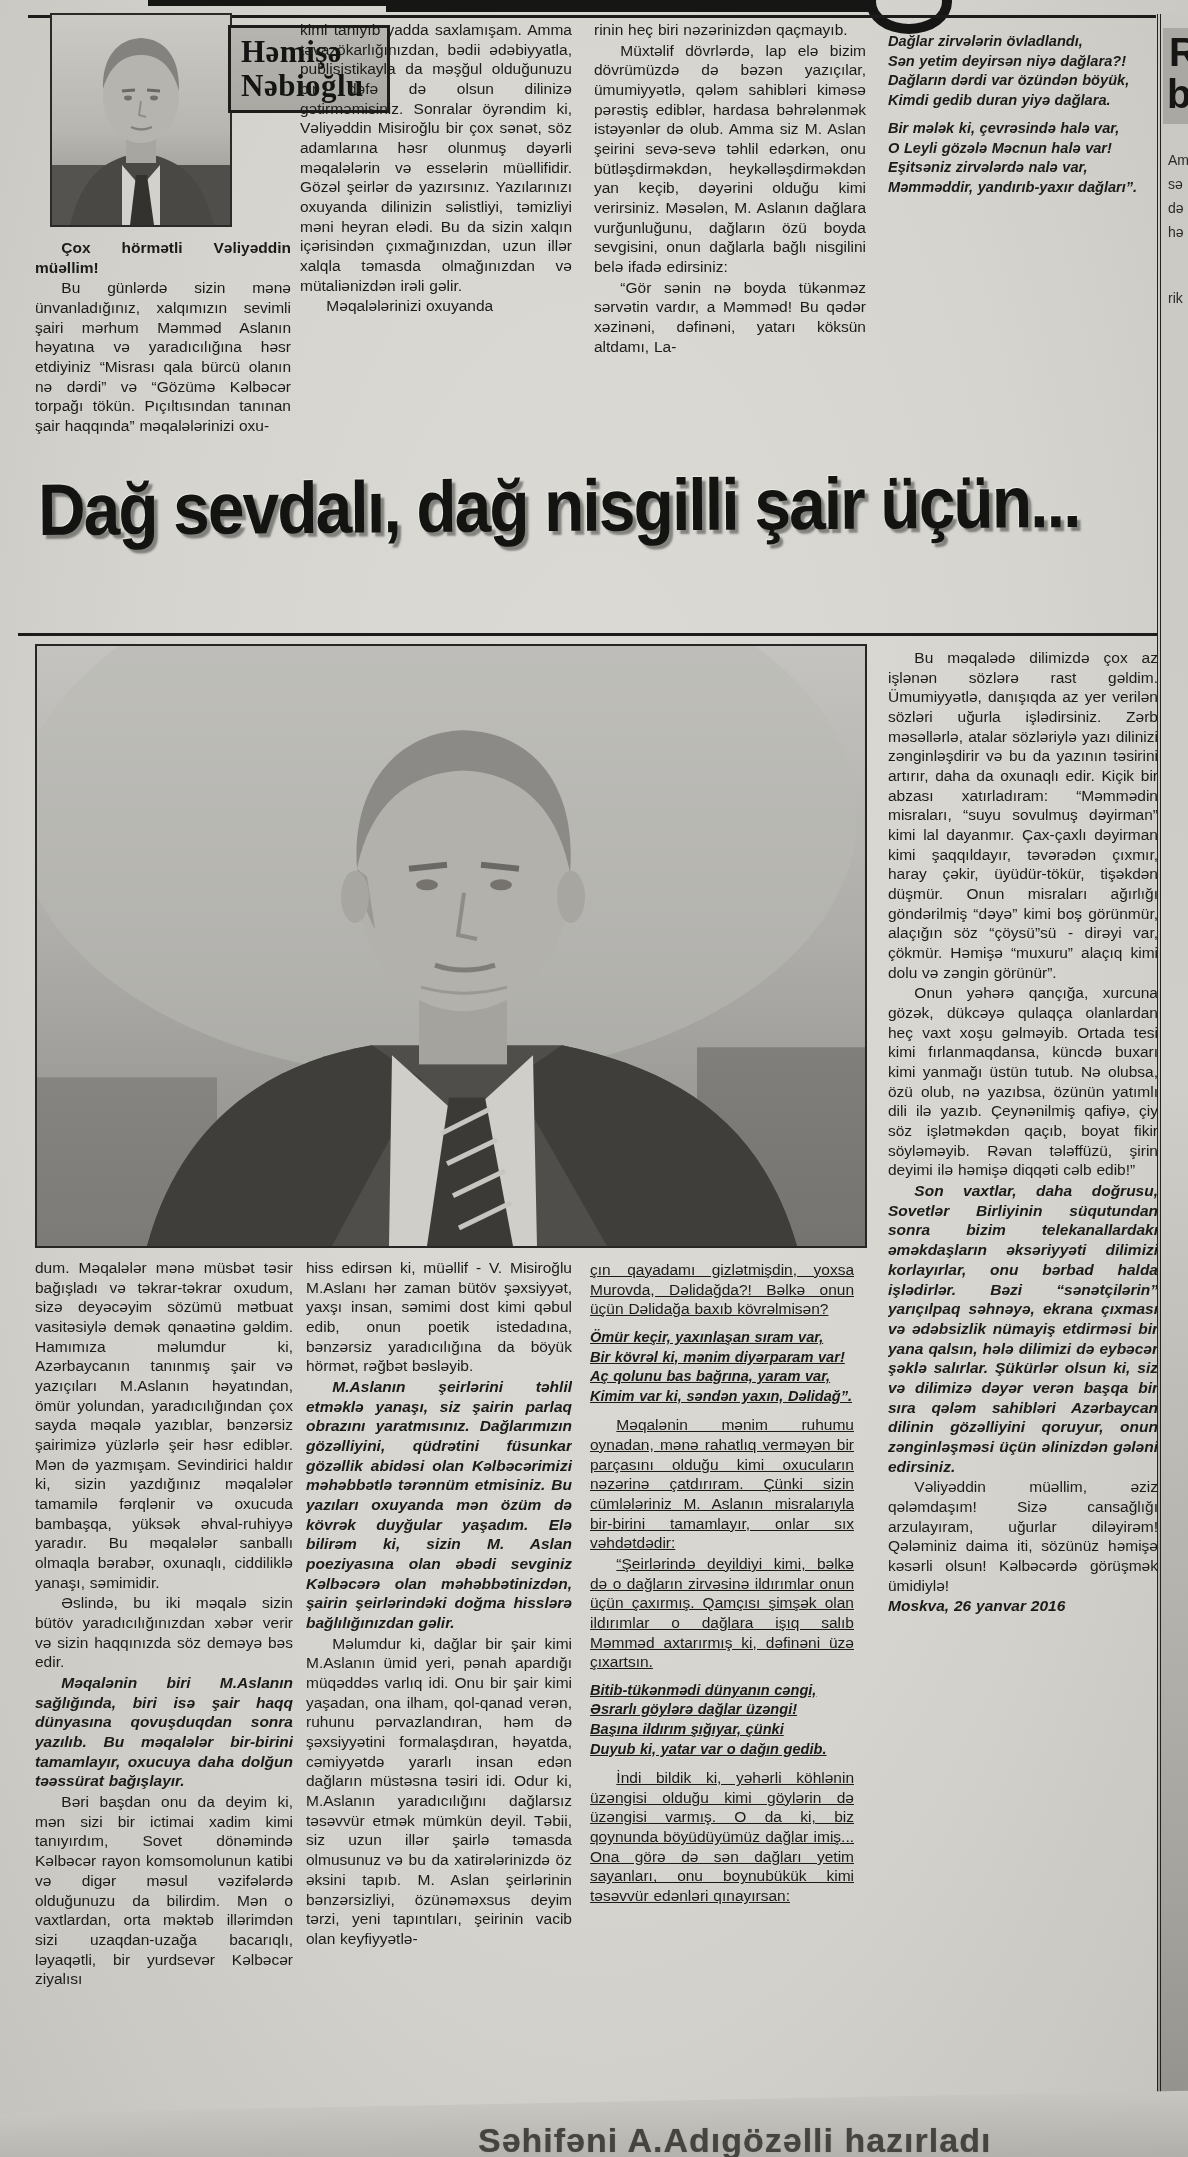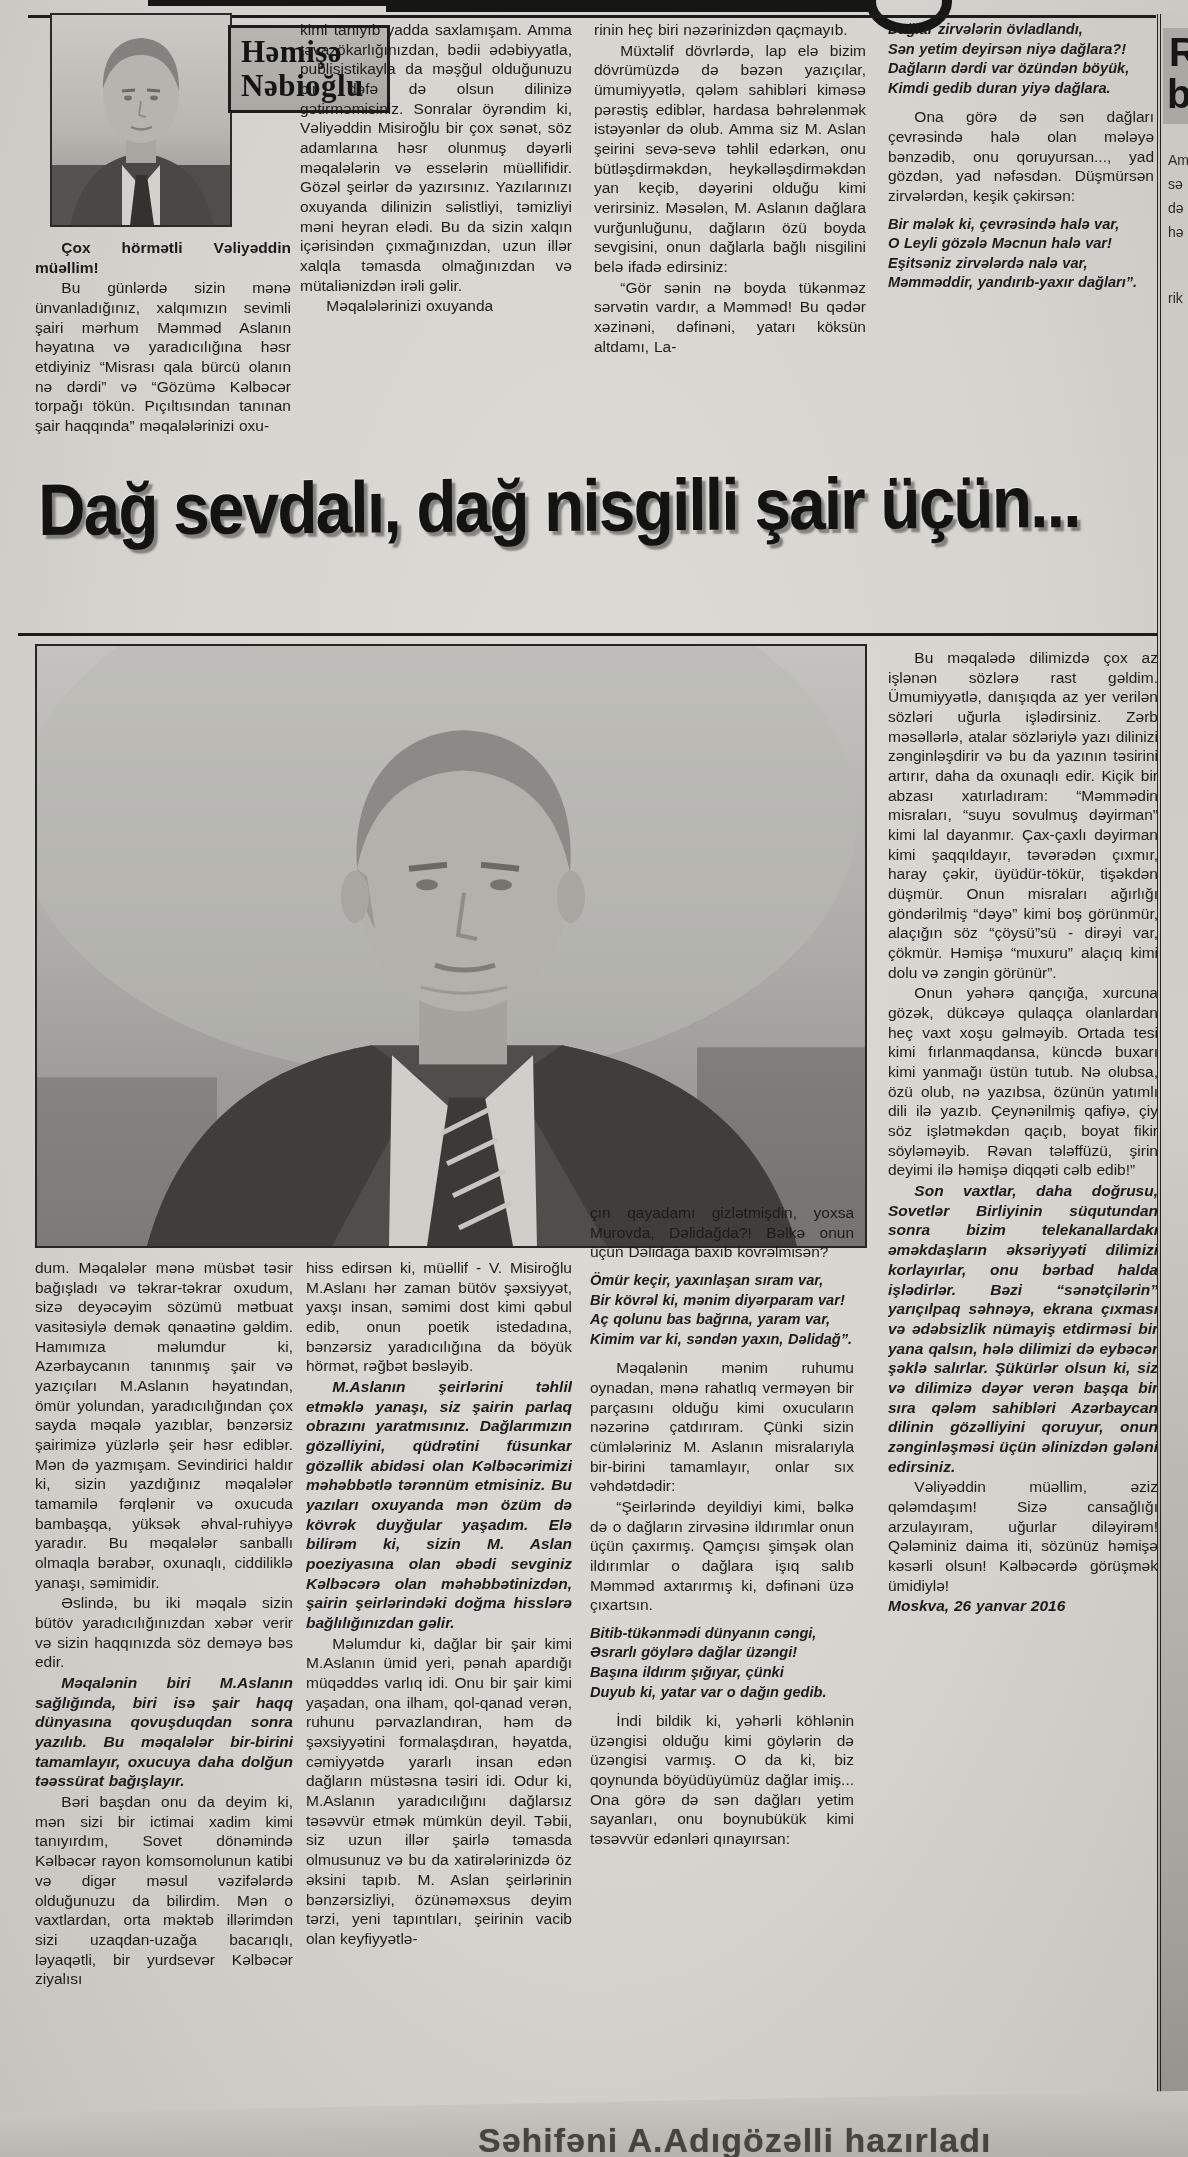--- a/index.html
+++ b/index.html
@@ -125,27 +125,26 @@
     <p>Məqalələrinizi oxuyanda</p>
   </div>
 
   <div class="col" style="left:594px; top:20px; width:272px; height:446px;">
     <p class="cont">rinin heç biri nəzərinizdən qaçmayıb.</p>
     <p>Müxtəlif dövrlərdə, lap elə bizim dövrümüzdə də bəzən yazıçılar, ümumiyyətlə, qələm sahibləri kiməsə pərəstiş ediblər, hardasa bəhrələnmək istəyənlər də olub. Amma siz M. Aslan şeirini sevə-sevə təhlil edərkən, onu bütləşdirməkdən, heykəlləşdirməkdən yan keçib, dəyərini olduğu kimi verirsiniz. Məsələn, M. Aslanın dağlara vurğunluğunu, dağların özü boyda sevgisini, onun dağlarla bağlı nisgilini belə ifadə edirsiniz:</p>
     <p>“Gör sənin nə boyda tükənməz sərvətin vardır, a Məmməd! Bu qədər xəzinəni, dəfinəni, yatarı köksün altdamı, La-</p>
   </div>
 
   <div class="col" style="left:888px; top:20px; width:266px; height:446px;">
-    <div class="poem" style="margin-top:0;">
+    <div class="poem" style="margin-top:12px;">
       <div>Dağlar zirvələrin övladlandı,</div>
       <div>Sən yetim deyirsən niyə dağlara?!</div>
       <div>Dağların dərdi var özündən böyük,</div>
       <div>Kimdi gedib duran yiyə dağlara.</div>
     </div>
-    <p>Ona görə də sən dağları çevrəsində halə olan mələyə bənzədib, onu qoruyursan..., yad gözdən, yad nəfəsdən. Düşmürsən zirvələrdən, keşik çəkirsən:</p>
     <div class="poem">
       <div>Bir mələk ki, çevrəsində halə var,</div>
       <div>O Leyli gözələ Məcnun halə var!</div>
       <div>Eşitsəniz zirvələrdə nalə var,</div>
       <div>Məmməddir, yandırıb-yaxır dağları”.</div>
     </div>
   </div>
 
   <div class="abs headline">Dağ sevdalı, dağ nisgilli şair üçün...</div>
   <div class="abs headline-rule"></div>
@@ -204,21 +203,21 @@
     <p class="bi">Məqalənin biri M.Aslanın sağlığında, biri isə şair haqq dünyasına qovuşduqdan sonra yazılıb. Bu məqalələr bir-birini tamamlayır, oxucuya daha dolğun təəssürat bağışlayır.</p>
     <p>Bəri başdan onu da deyim ki, mən sizi bir ictimai xadim kimi tanıyırdım, Sovet dönəmində Kəlbəcər rayon komsomolunun katibi və digər məsul vəzifələrdə olduğunuzu da bilirdim. Mən o vaxtlardan, orta məktəb illərimdən sizi uzaqdan-uzağa bacarıqlı, ləyaqətli, bir yurdsevər Kəlbəcər ziyalısı</p>
   </div>
 
   <div class="col" style="left:306px; top:1258px; width:266px; height:882px;">
     <p class="cont">hiss edirsən ki, müəllif - V. Misiroğlu M.Aslanı hər zaman bütöv şəxsiyyət, yaxşı insan, səmimi dost kimi qəbul edib, onun poetik istedadına, bənzərsiz yaradıcılığına da böyük hörmət, rəğbət bəsləyib.</p>
     <p class="bi">M.Aslanın şeirlərini təhlil etməklə yanaşı, siz şairin parlaq obrazını yaratmısınız. Dağlarımızın gözəlliyini, qüdrətini füsunkar gözəllik abidəsi olan Kəlbəcərimizi məhəbbətlə tərənnüm etmisiniz. Bu yazıları oxuyanda mən özüm də kövrək duyğular yaşadım. Elə bilirəm ki, sizin M. Aslan poeziyasına olan əbədi sevginiz Kəlbəcərə olan məhəbbətinizdən, şairin şeirlərindəki doğma hisslərə bağlılığınızdan gəlir.</p>
     <p>Məlumdur ki, dağlar bir şair kimi M.Aslanın ümid yeri, pənah apardığı müqəddəs varlıq idi. Onu bir şair kimi yaşadan, ona ilham, qol-qanad verən, ruhunu pərvazlandıran, həm də şəxsiyyətini formalaşdıran, həyatda, cəmiyyətdə yararlı insan edən dağların müstəsna təsiri idi. Odur ki, M.Aslanın yaradıcılığını dağlarsız təsəvvür etmək mümkün deyil. Təbii, siz uzun illər şairlə təmasda olmusunuz və bu da xatirələrinizdə öz əksini tapıb. M. Aslan şeirlərinin bənzərsizliyi, özünəməxsus deyim tərzi, yeni tapıntıları, şeirinin vacib olan keyfiyyətlə-</p>
   </div>
 
-  <div class="col" style="left:590px; top:1203px; width:264px; height:882px;">
+  <div class="col" style="left:590px; top:1260px; width:264px; height:882px;text-decoration:underline;">
     <p class="cont">çın qayadamı gizlətmişdin, yoxsa Murovda, Dəlidağda?! Bəlkə onun üçün Dəlidağa baxıb kövrəlmisən?</p>
     <div class="poem">
       <div>Ömür keçir, yaxınlaşan sıram var,</div>
       <div>Bir kövrəl ki, mənim diyərparam var!</div>
       <div>Aç qolunu bas bağrına, yaram var,</div>
       <div>Kimim var ki, səndən yaxın, Dəlidağ”.</div>
     </div>
     <p>Məqalənin mənim ruhumu oynadan, mənə rahatlıq verməyən bir parçasını olduğu kimi oxucuların nəzərinə çatdırıram. Çünki sizin cümlələriniz M. Aslanın misralarıyla bir-birini tamamlayır, onlar sıx vəhdətdədir:</p>
     <p>“Şeirlərində deyildiyi kimi, bəlkə də o dağların zirvəsinə ildırımlar onun üçün çaxırmış. Qamçısı şimşək olan ildırımlar o dağlara işıq salıb Məmməd axtarırmış ki, dəfinəni üzə çıxartsın.</p>
     <div class="poem">

